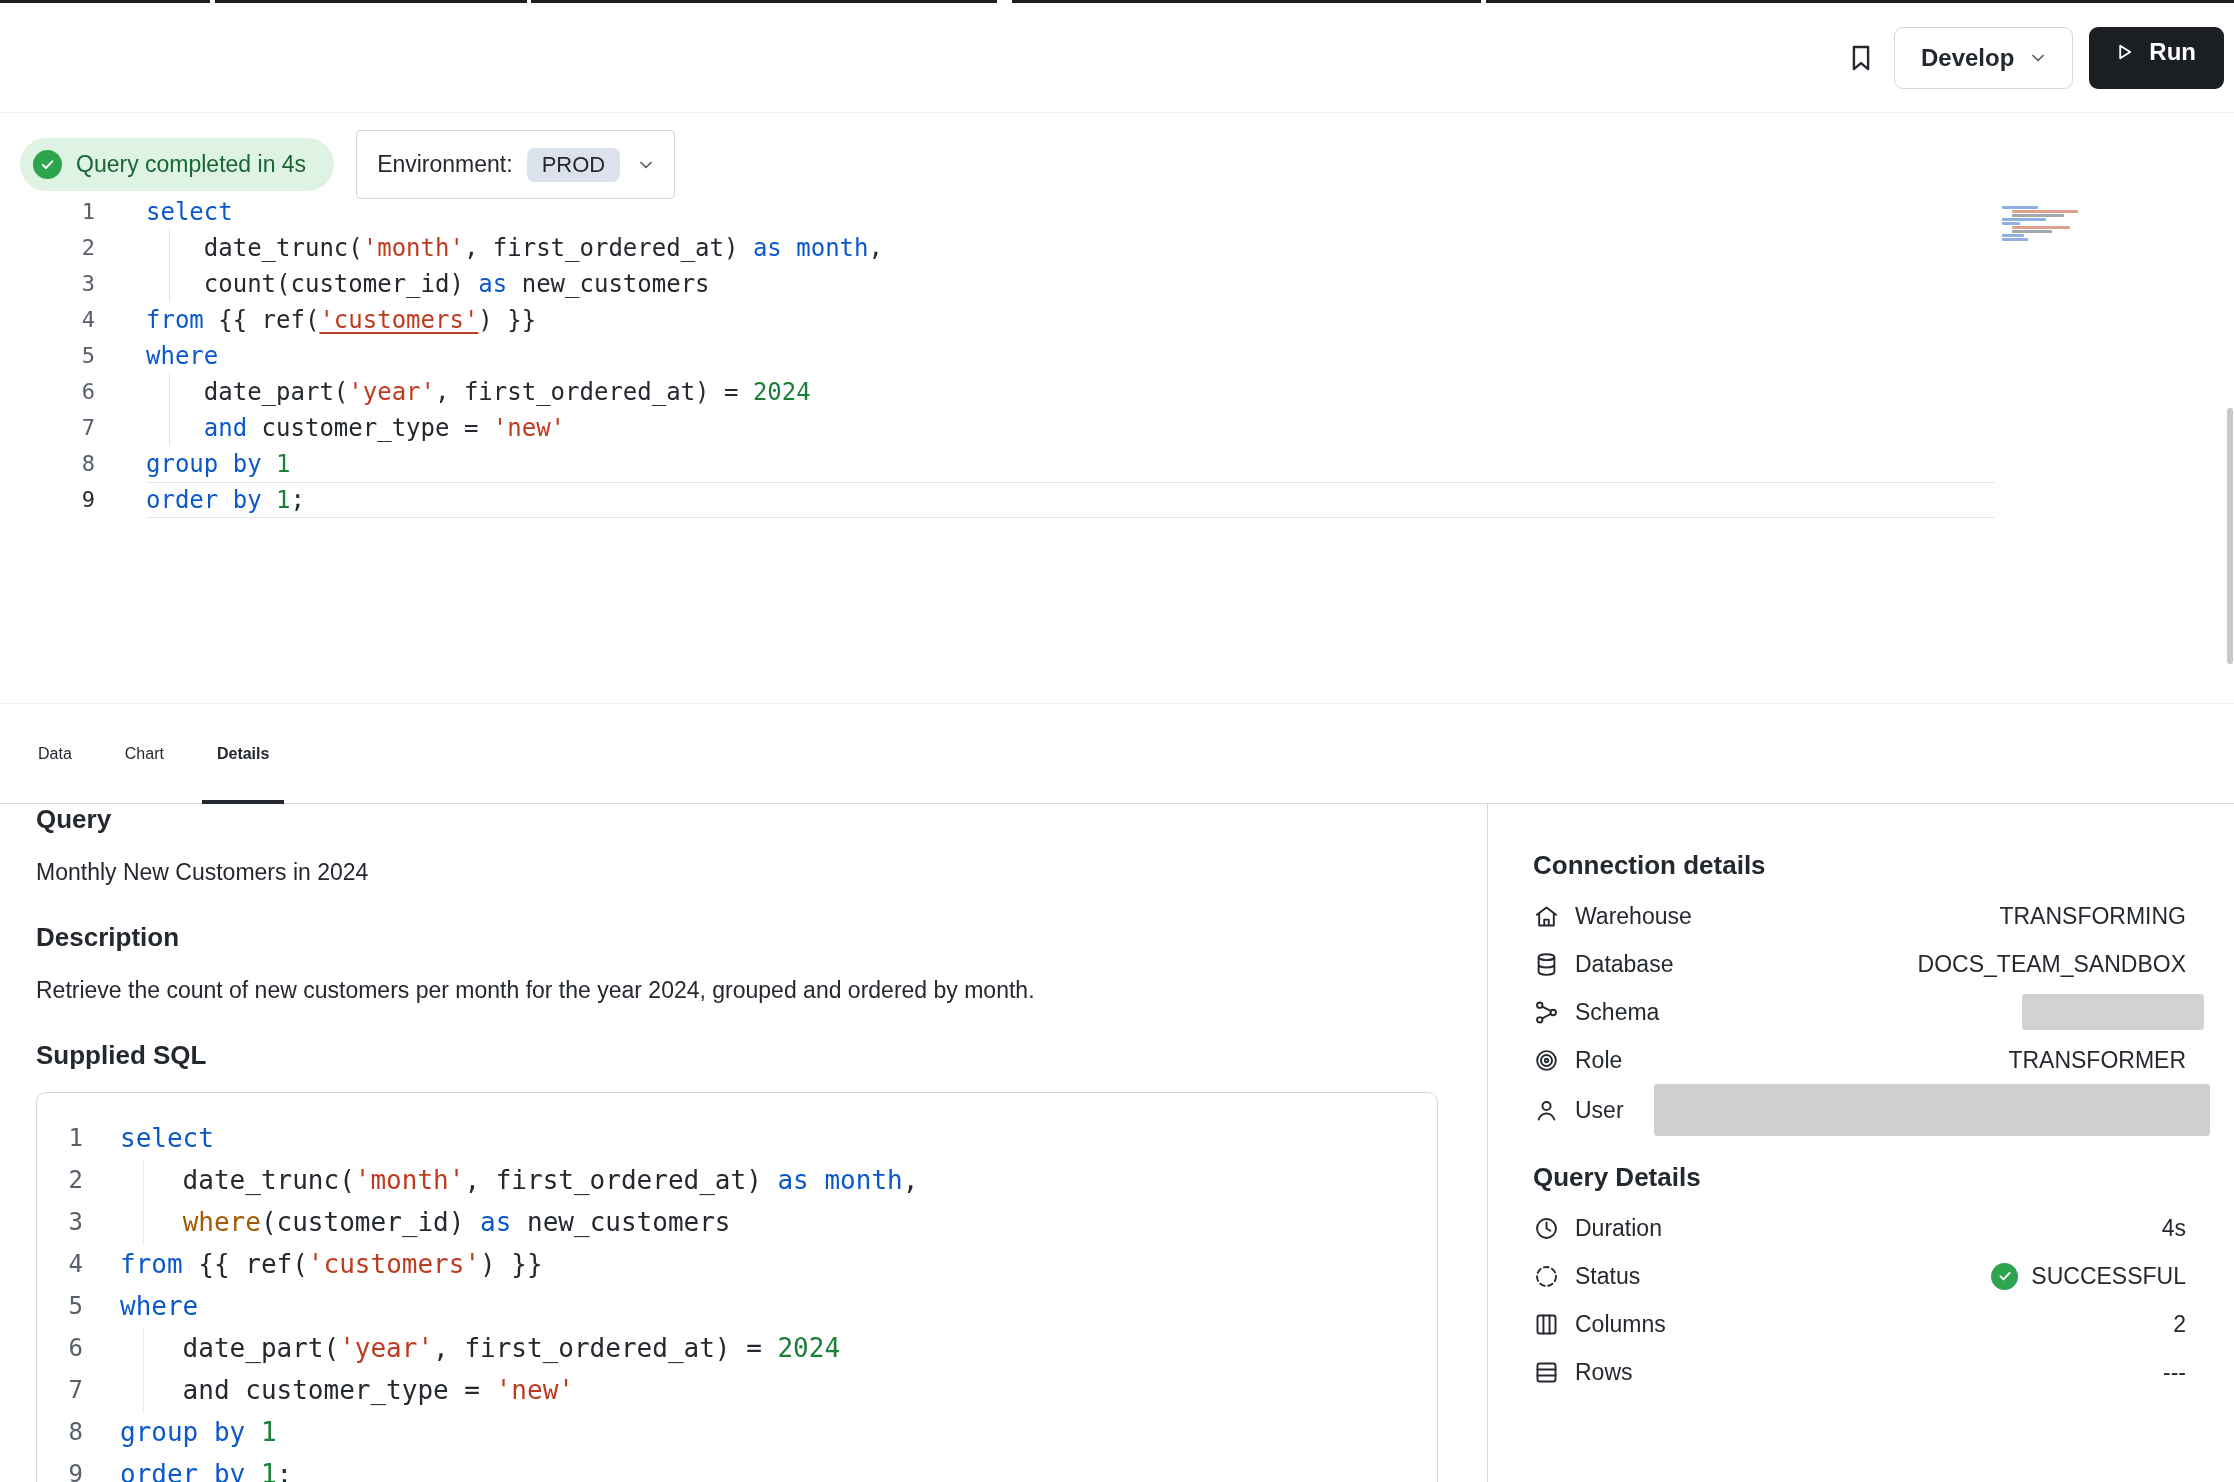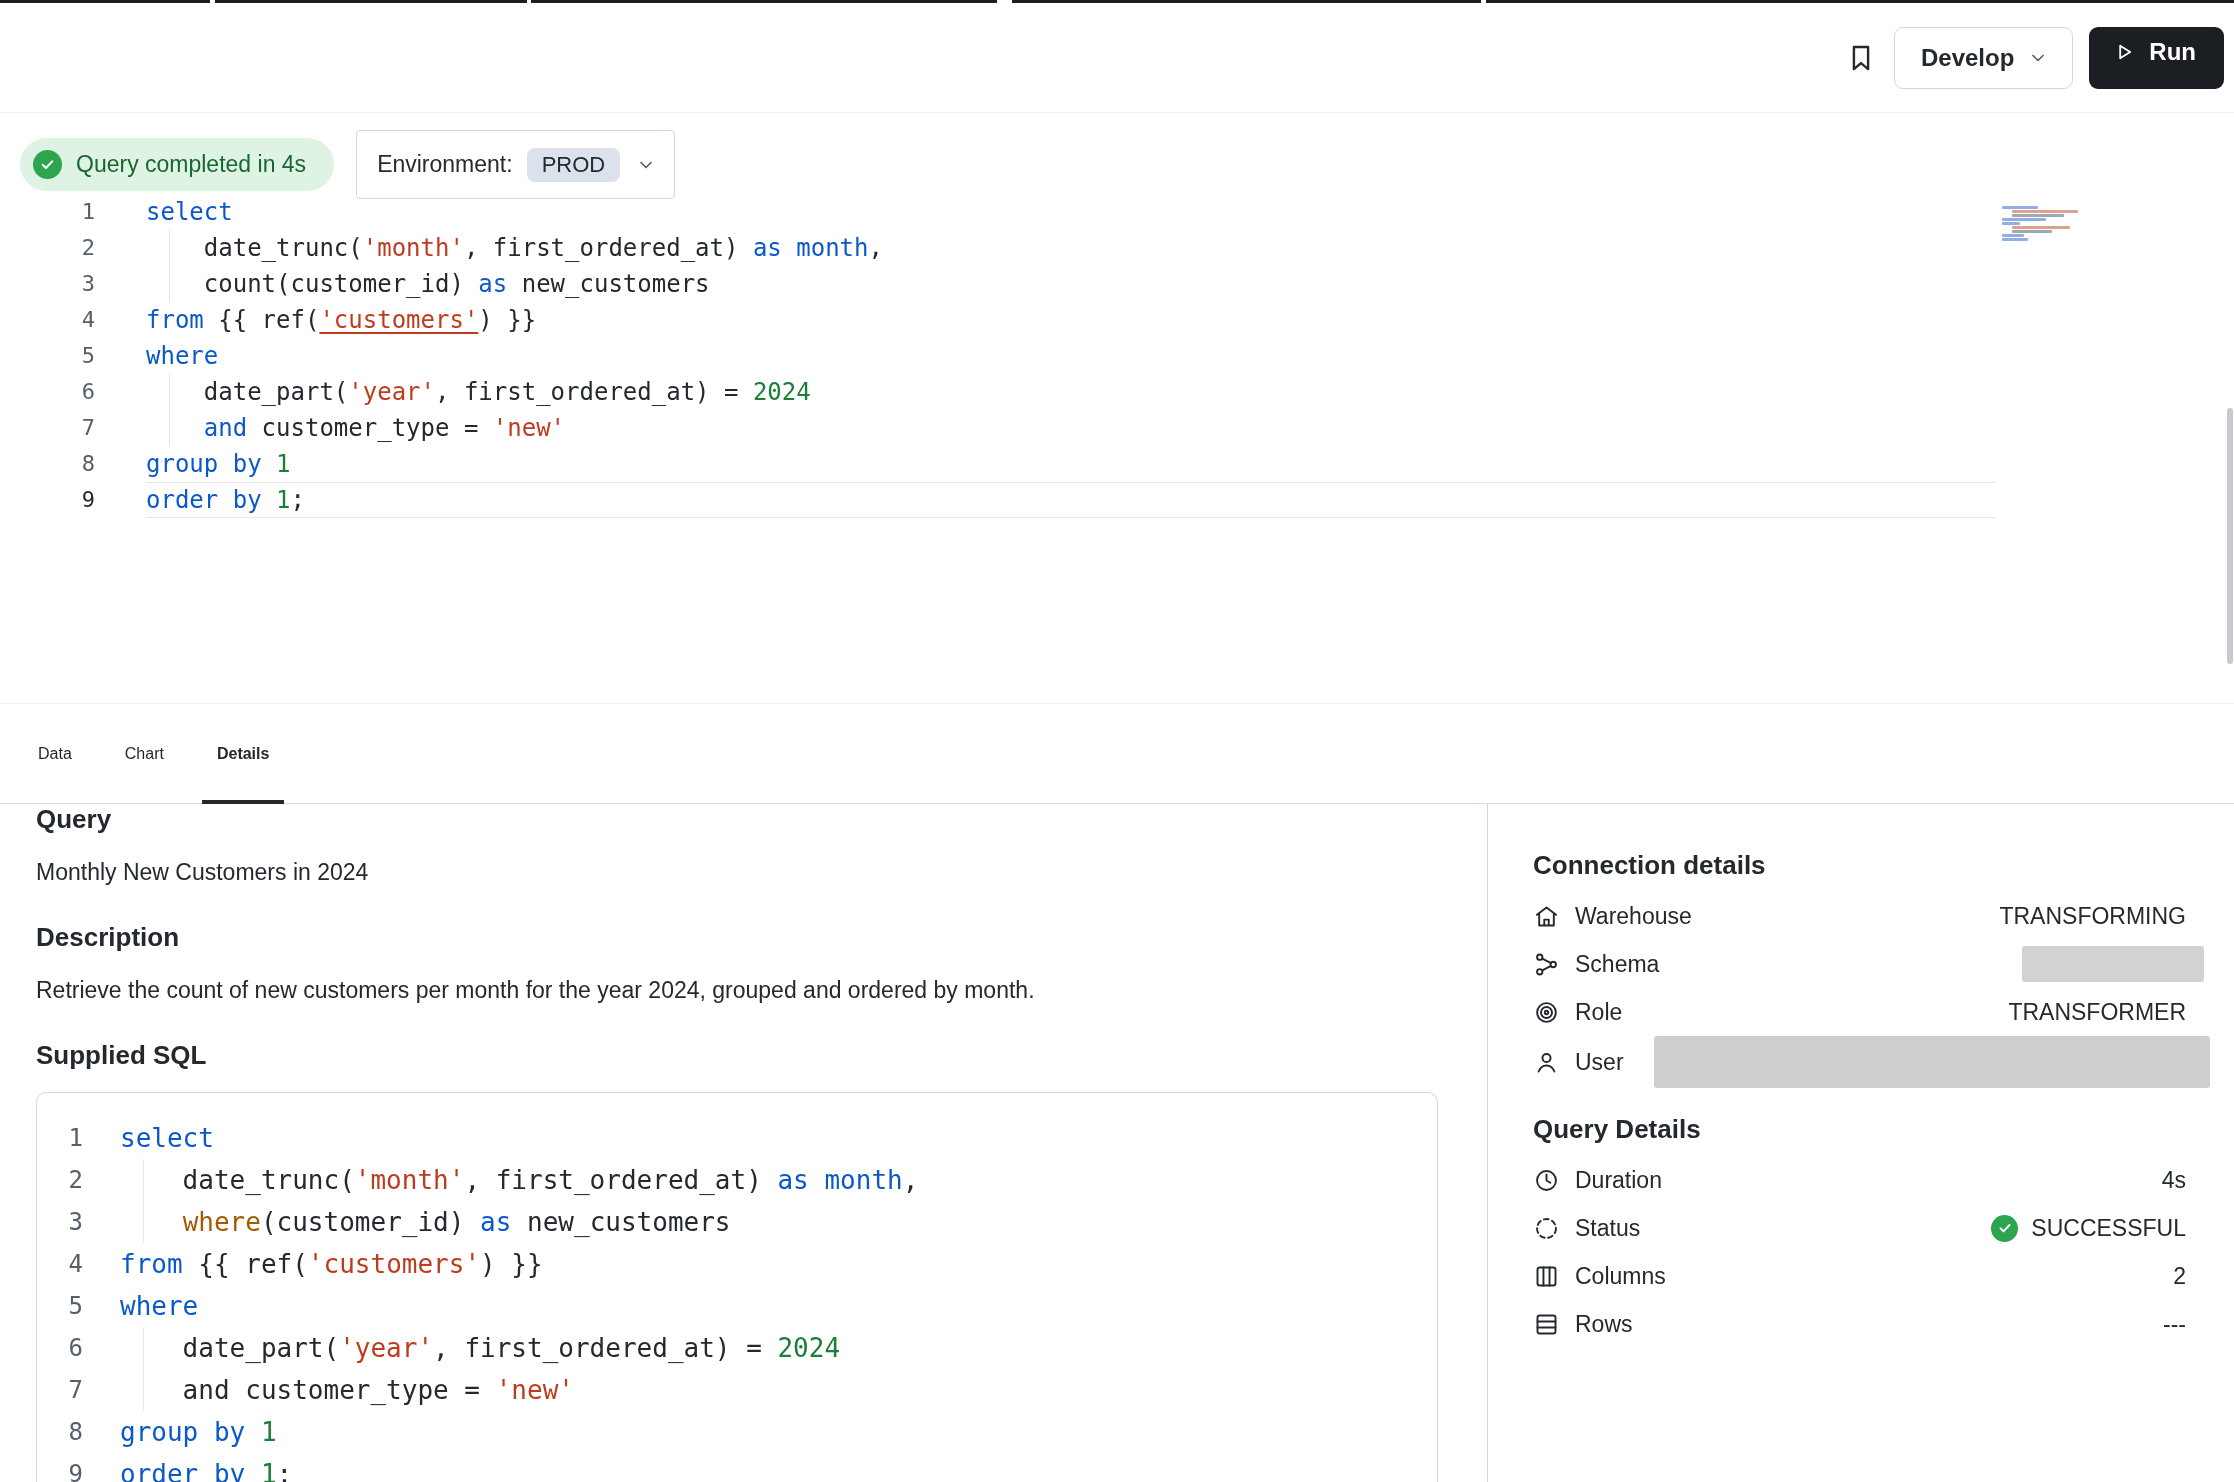--- a/index.html
+++ b/index.html
@@ -263,20 +263,32 @@
             </svg>
           </span>
           <span class="row-label">Warehouse</span>
           <span class="row-value">
             <span>TRANSFORMING</span>
           </span>
         </div>
         <div class="detail-row">
           <span class="row-icon">
             <svg viewBox="0 0 24 24">
+              <ellipse cx="12" cy="5.5" rx="7" ry="2.6"></ellipse>
+              <path d="M5 5.5v13c0 1.5 3.1 2.7 7 2.7s7-1.2 7-2.7v-13M5 12c0 1.5 3.1 2.7 7 2.7s7-1.2 7-2.7"></path>
+            </svg>
+          </span>
+          <span class="row-label">Database</span>
+          <span class="row-value">
+            <span>DOCS_TEAM_SANDBOX</span>
+          </span>
+        </div>
+        <div class="detail-row">
+          <span class="row-icon">
+            <svg viewBox="0 0 24 24">
               <circle cx="6" cy="5.5" r="2.4"></circle>
               <circle cx="6" cy="18.5" r="2.4"></circle>
               <circle cx="18" cy="12" r="2.4"></circle>
               <path d="M8.2 6.8l7.4 3.8M8.2 17.2l7.4-3.8"></path>
             </svg>
           </span>
           <span class="row-label">Schema</span>
           <span class="row-value">
             <span class="redacted small"></span>
           </span>

